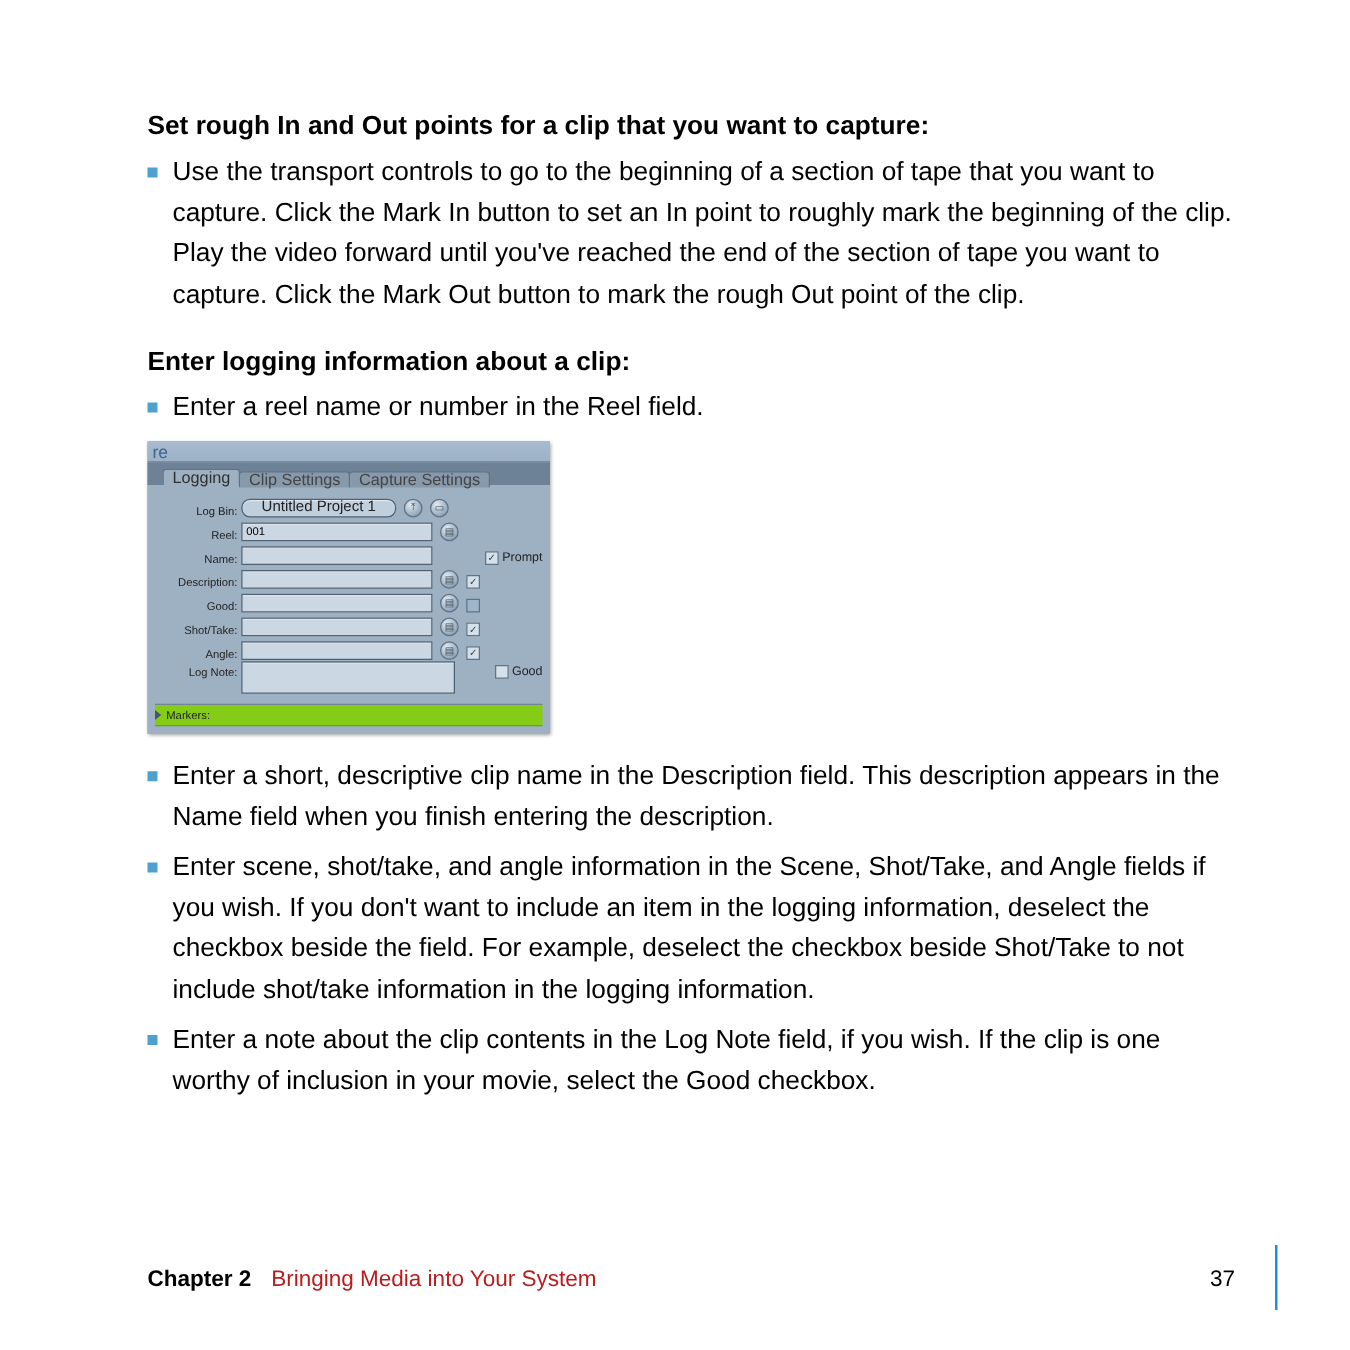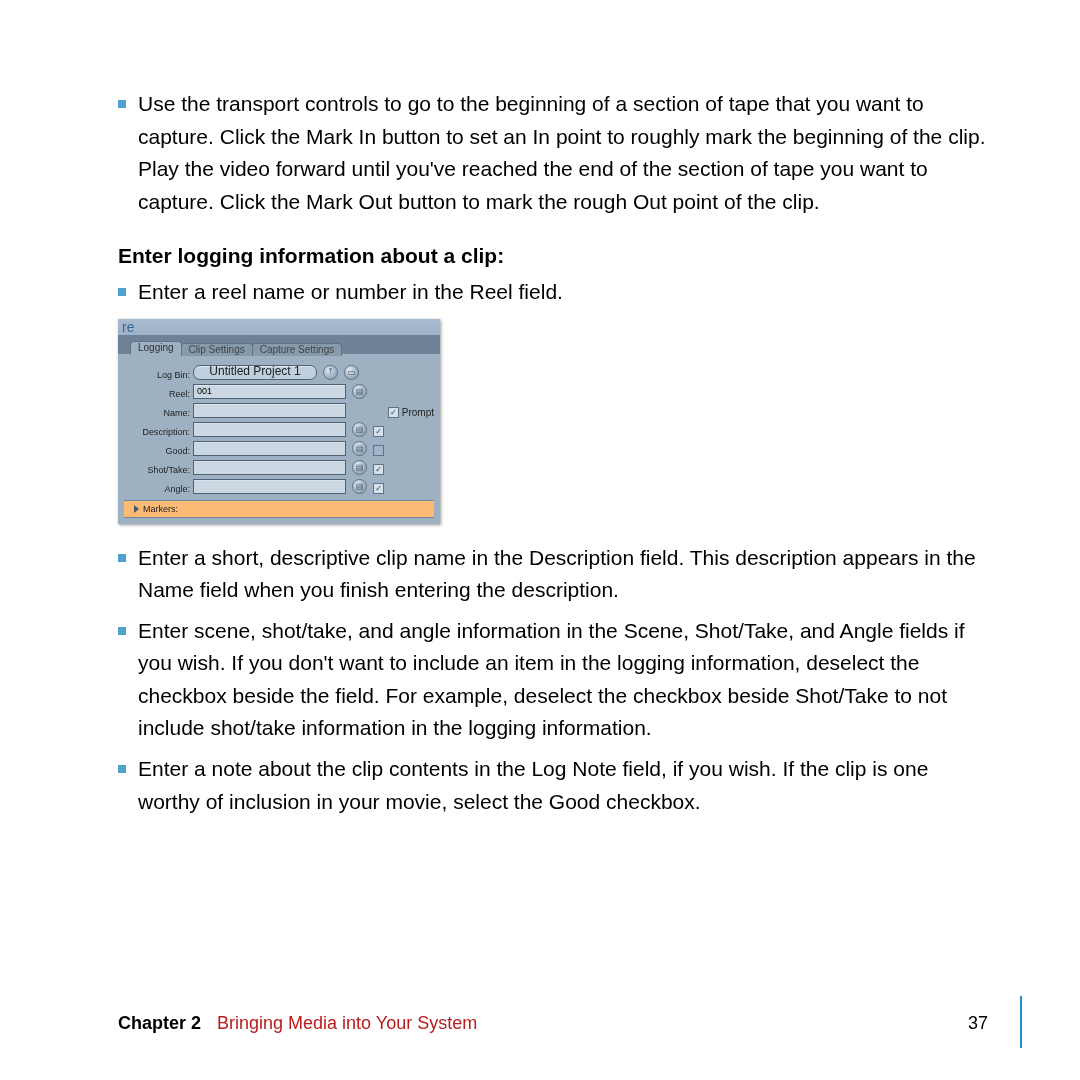--- a/index.html
+++ b/index.html
@@ -76,21 +76,21 @@
     padding-left: 12px;
     gap: 0;
   }
   .tab {
     background: #9eb1c3;
     border: 1px solid #5e7386;
     border-bottom: none;
     border-top-left-radius: 3px;
     border-top-right-radius: 3px;
     padding: 1px 7px 2px 7px;
-    font-size: 10px;
+    font-size: 13px;
     color: #2f2f2f;
     margin-right: -1px;
     height: 13px;
     box-sizing: border-box;
     line-height: 10px;
   }
   .tab.inactive {
     background: #879aac;
     color: #444;
     transform: translateY(2px);
@@ -159,25 +159,24 @@
     box-sizing: border-box;
   }
   .prompt-label, .good-label {
     font-size: 10px;
     color: #222;
     margin-left: 3px;
   }
   .markers-row {
     display: flex;
     align-items: center;
-    background: #fdba74;
+    background: #84cc16;
     border-top: 1px solid #738699;
     border-bottom: 1px solid #738699;
     height: 16px;
-    padding-left: 10px;
     font-size: 9px;
     color: #222;
     margin-top: 6px;
   }
   .markers-row .tri {
     display: inline-block;
     width: 0; height: 0;
     border-top: 4px solid transparent;
     border-bottom: 4px solid transparent;
     border-left: 5px solid #465768;
@@ -220,20 +219,21 @@
     bottom: 32px;
     width: 2px;
     height: 52px;
     background: #1f8fd6;
   }
 </style>
 </head>
 <body>
 
 <div class="page-content">
+  <p class="section-heading">Set rough In and Out points for a clip that you want to capture:</p>
   <ul class="bullet-list">
     <li>Use the transport controls to go to the beginning of a section of tape that you want to capture. Click the Mark In button to set an In point to roughly mark the beginning of the clip. Play the video forward until you've reached the end of the section of tape you want to capture. Click the Mark Out button to mark the rough Out point of the clip.</li>
   </ul>
 
   <p class="sub-heading">Enter logging information about a clip:</p>
   <ul class="bullet-list" style="margin-bottom:6px;">
     <li>Enter a reel name or number in the Reel field.</li>
   </ul>
 
   <div class="panel-wrap">
@@ -298,20 +298,27 @@
 
       <div class="form-row">
         <div class="form-label">Angle:</div>
         <div class="field" style="width:148px;"></div>
         <div style="width:6px"></div>
         <div class="icon-btn">▤</div>
         <div style="width:6px"></div>
         <div class="check-small">✓</div>
       </div>
 
+      <div class="form-row" style="height:28px;align-items:flex-start;">
+        <div class="form-label" style="padding-top:4px;">Log Note:</div>
+        <div class="field lognote-field" style="width:166px;"></div>
+        <div style="flex:1"></div>
+        <div class="check-small" style="margin-top:3px;"></div>
+        <span class="good-label" style="margin-top:3px;">Good</span>
+      </div>
 
       <div class="markers-row">
         <span class="tri"></span>
         <span>Markers:</span>
       </div>
     </div>
   </div>
 
   <ul class="bullet-list">
     <li>Enter a short, descriptive clip name in the Description field. This description appears in the Name field when you finish entering the description.</li>

